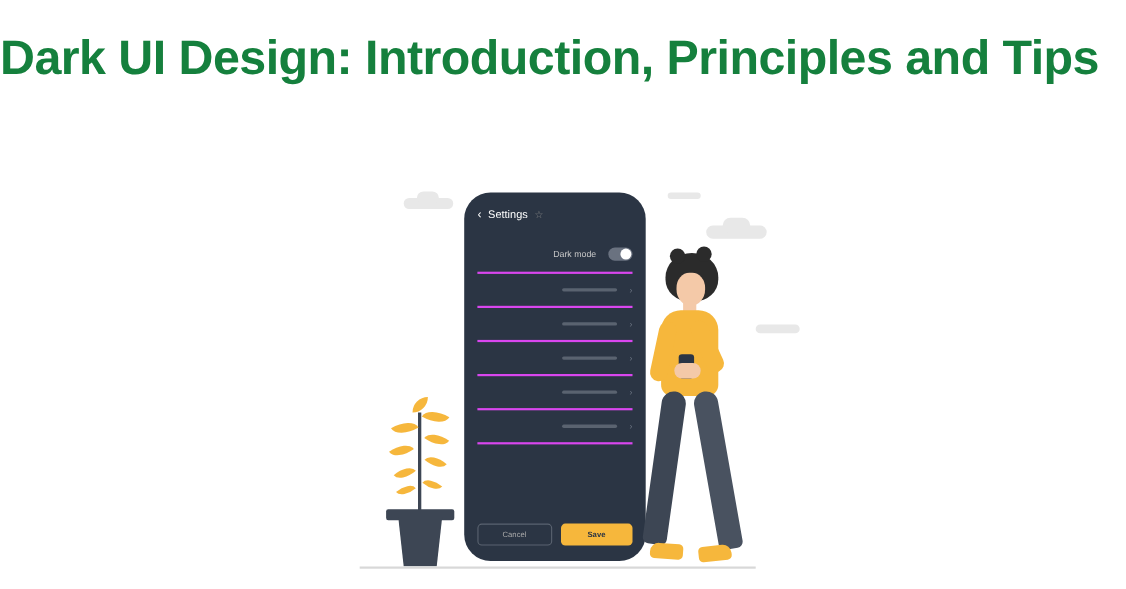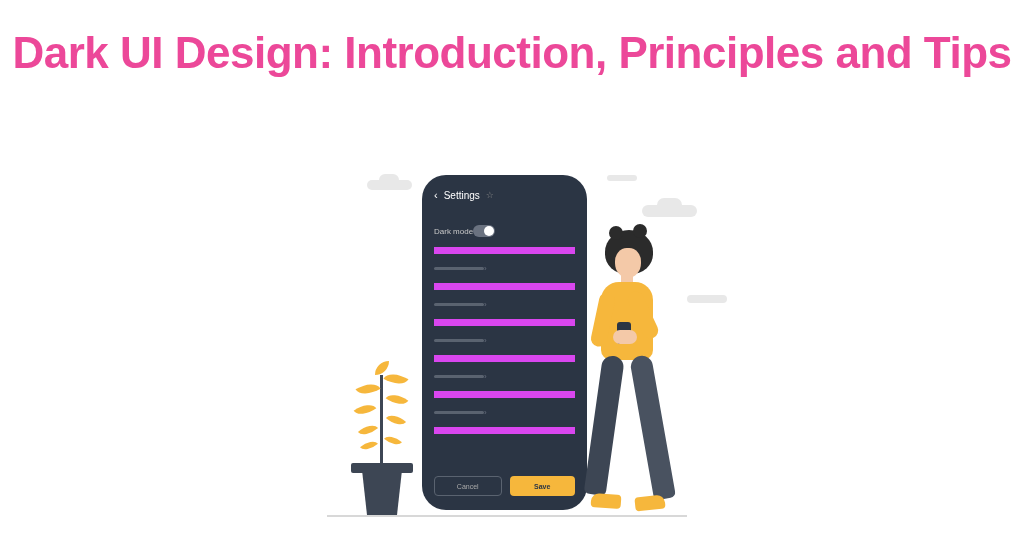--- a/index.html
+++ b/index.html
@@ -5,24 +5,24 @@
     * { margin: 0; padding: 0; box-sizing: border-box; }
     body {
       width: 1024px;
       height: 535px;
       background: #ffffff;
       font-family: -apple-system, BlinkMacSystemFont, 'Segoe UI', sans-serif;
       position: relative;
       overflow: hidden;
     }
     .title {
-      text-align: center;
+      text-align: left;
       font-size: 44px;
       font-weight: 800;
-      color: #ec4899;
+      color: #15803d;
       line-height: 1.15;
       padding-top: 28px;
       letter-spacing: -0.5px;
     }
     .illustration {
       position: absolute;
       top: 165px;
       left: 50%;
       transform: translateX(-50%);
       width: 430px;
@@ -56,26 +56,27 @@
       align-items: center;
       gap: 6px;
       color: #fff;
       font-size: 10px;
       margin-bottom: 14px;
     }
     .back-chevron { color: #fff; font-size: 11px; }
     .star { color: #888; font-size: 9px; }
     .setting-row {
       display: flex;
-      justify-content: flex-start;
+      justify-content: flex-end;
       align-items: center;
-      border-bottom: 7px solid #d946ef;
+      border-bottom: 2px solid #d946ef;
       padding: 10px 0;
       color: #c8c8c8;
       font-size: 8px;
+      gap: 11px;
     }
     .setting-row.placeholder .line {
       width: 50px;
       height: 3px;
       background: #5a6370;
       border-radius: 2px;
     }
     .toggle {
       width: 22px;
       height: 12px;

